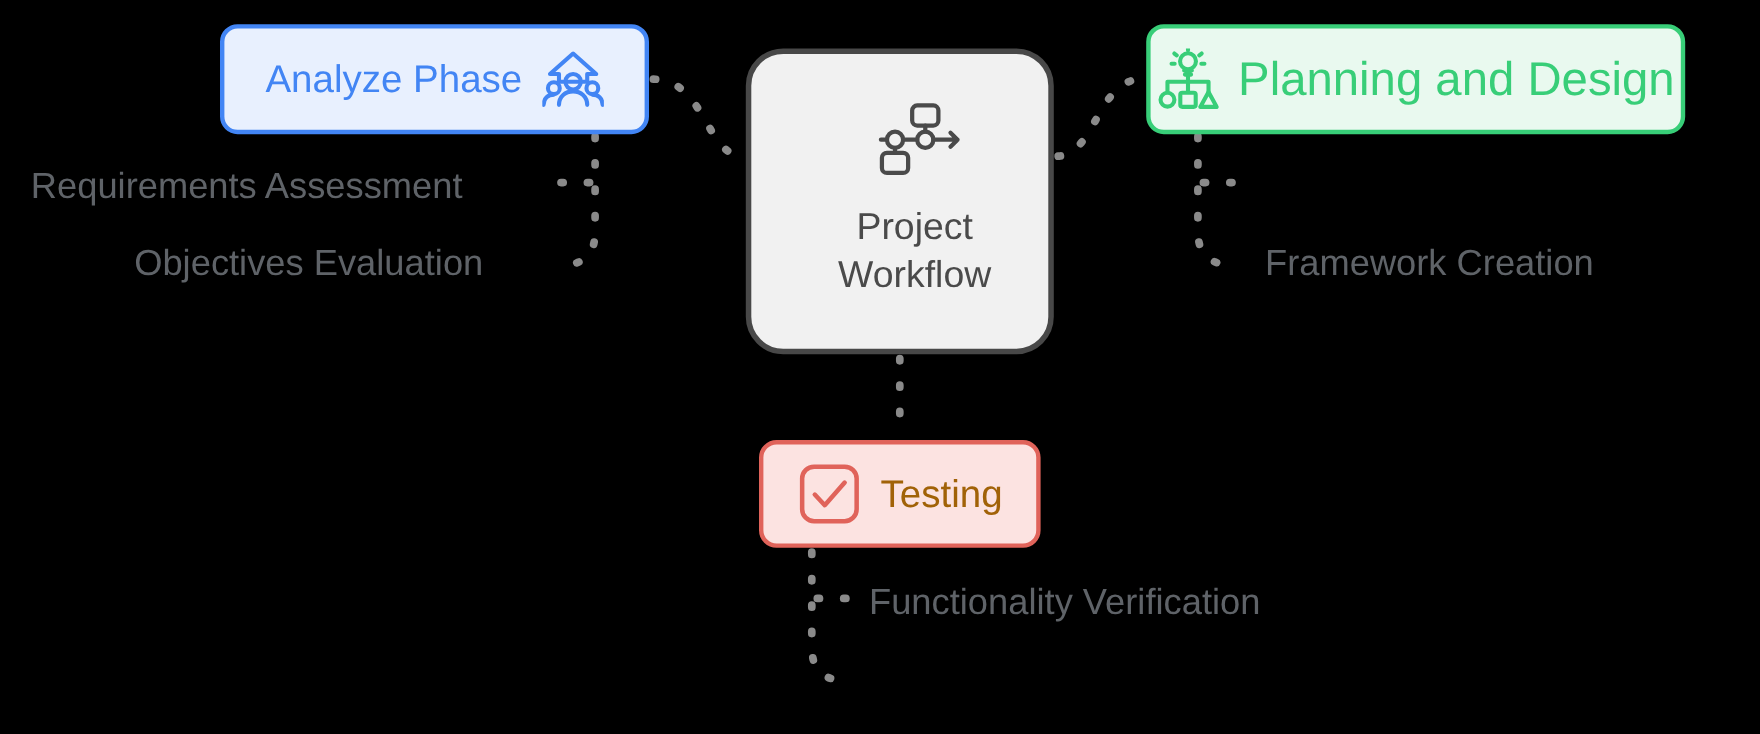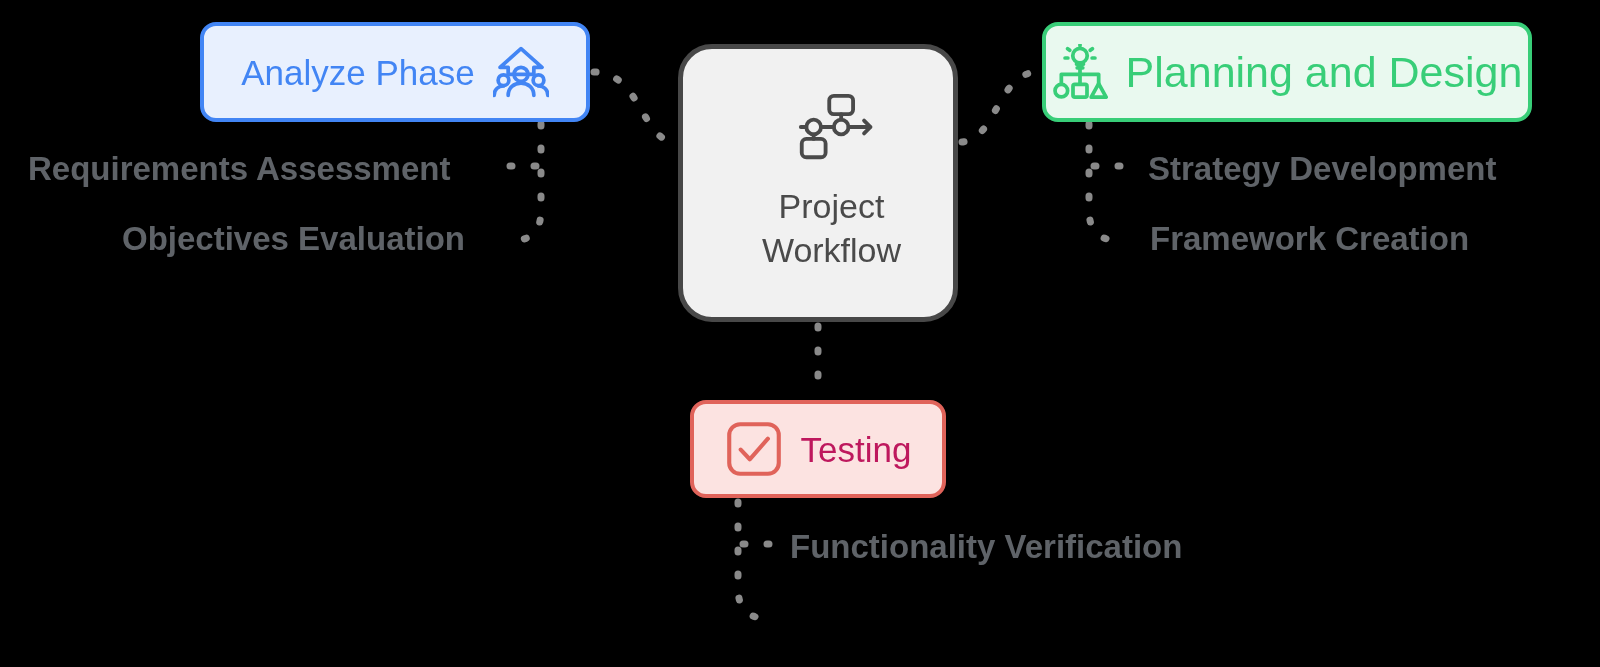--- a/index.html
+++ b/index.html
@@ -48,30 +48,29 @@
   #node-center .label {
     color: #4A4A4A; font-size: 34px; line-height: 1.28;
     text-align: center; white-space: pre-line;
   }
 
   
   #node-testing {
     left: 690px; top: 400px; width: 256px; height: 98px;
     background: #FCE3E1; border-color: #E0635A; border-width: 4px;
   }
-  #node-testing .label { color: #be185d; font-size: 35px; text-align: right; }
+  #node-testing .label { color: #a16207; font-size: 35px; text-align: right; }
 
   
   .sub {
     position: absolute;
     color: #5F6368;
     font-size: 33px;
     line-height: 1;
     white-space: nowrap;
-    font-weight: bold;
   }
   .sub.r { text-align: right; }
 
   #sub-req  { left: 28px;  top: 152px; }
   #sub-obj  { left: 122px; top: 222px; }
   #sub-strat{ left: 1148px; top: 152px; }
   #sub-fw   { left: 1150px; top: 222px; }
   #sub-func { left: 790px; top: 530px; }
   #sub-qa   { left: 792px; top: 598px; }
 </style>
@@ -154,18 +153,17 @@
         <rect x="3.5" y="3.5" width="41" height="41" rx="9"></rect>
         <path d="M13 24.5 L20.5 32.5 L35.5 15.5"></path>
       </svg>
     </span>
     <span class="label">Testing</span>
   </div>
 
   <div class="sub r" id="sub-req">Requirements Assessment</div>
   <div class="sub r" id="sub-obj">Objectives Evaluation</div>
 
-  <div class="sub" id="sub-strat">Strategy Development</div>
   <div class="sub" id="sub-fw">Framework Creation</div>
 
   <div class="sub" id="sub-func">Functionality Verification</div>
 
 </div>
 
 </body></html>

